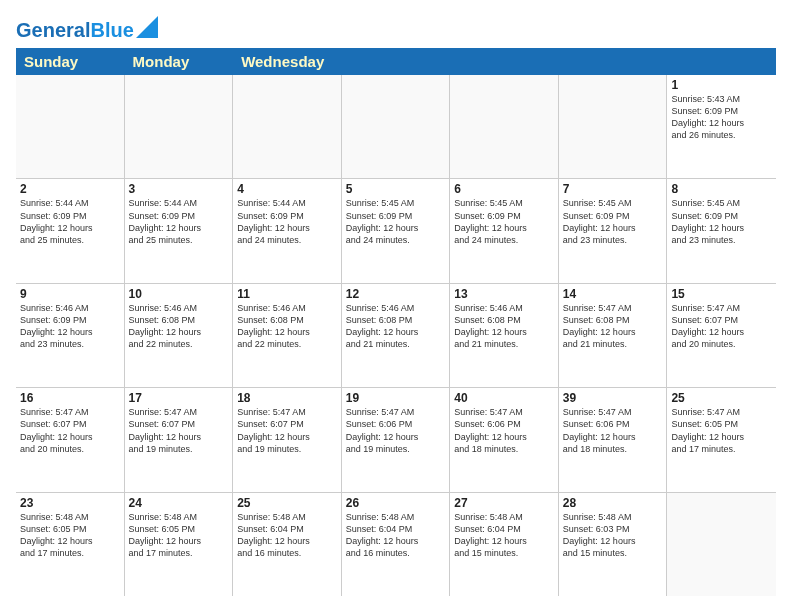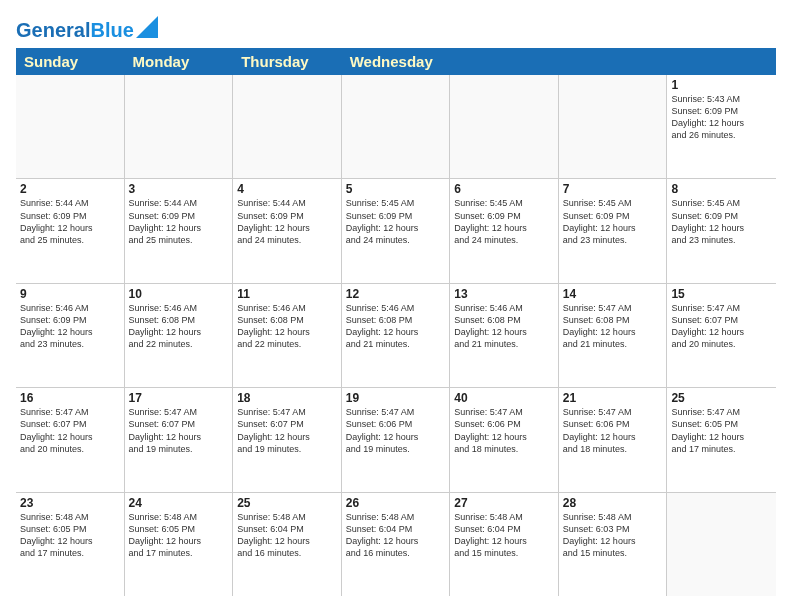--- a/index.html
+++ b/index.html
@@ -127,21 +127,20 @@
     <div class="title-block">
       <div class="month-title"></div>
       <div class="location"></div>
     </div>
   </div>
 
   <div class="calendar">
     <div class="cal-header">
     <div class="cal-header-cell">Sunday</div>
         <div class="cal-header-cell">Monday</div>
-        <div class="cal-header-cell">Thursday</div>
         <div class="cal-header-cell">Wednesday</div>
       </div>
     <div class="cal-body">
     <div class="cal-week">
           <div class="cal-cell empty"></div>
           <div class="cal-cell empty"></div>
           <div class="cal-cell empty"></div>
           <div class="cal-cell empty"></div>
           <div class="cal-cell empty"></div>
           <div class="cal-cell empty"></div>
@@ -285,21 +284,21 @@
 and 19 minutes.</div>
           </div>
           <div class="cal-cell">
             <span class="day-num">40</span>
             <div class="cell-text" style="white-space: pre-line;">Sunrise: 5:47 AM
 Sunset: 6:06 PM
 Daylight: 12 hours
 and 18 minutes.</div>
           </div>
           <div class="cal-cell">
-            <span class="day-num">21</span>
+            <span class="day-num">39</span>
             <div class="cell-text" style="white-space: pre-line;">Sunrise: 5:47 AM
 Sunset: 6:06 PM
 Daylight: 12 hours
 and 18 minutes.</div>
           </div>
           <div class="cal-cell">
             <span class="day-num">25</span>
             <div class="cell-text" style="white-space: pre-line;">Sunrise: 5:47 AM
 Sunset: 6:05 PM
 Daylight: 12 hours

